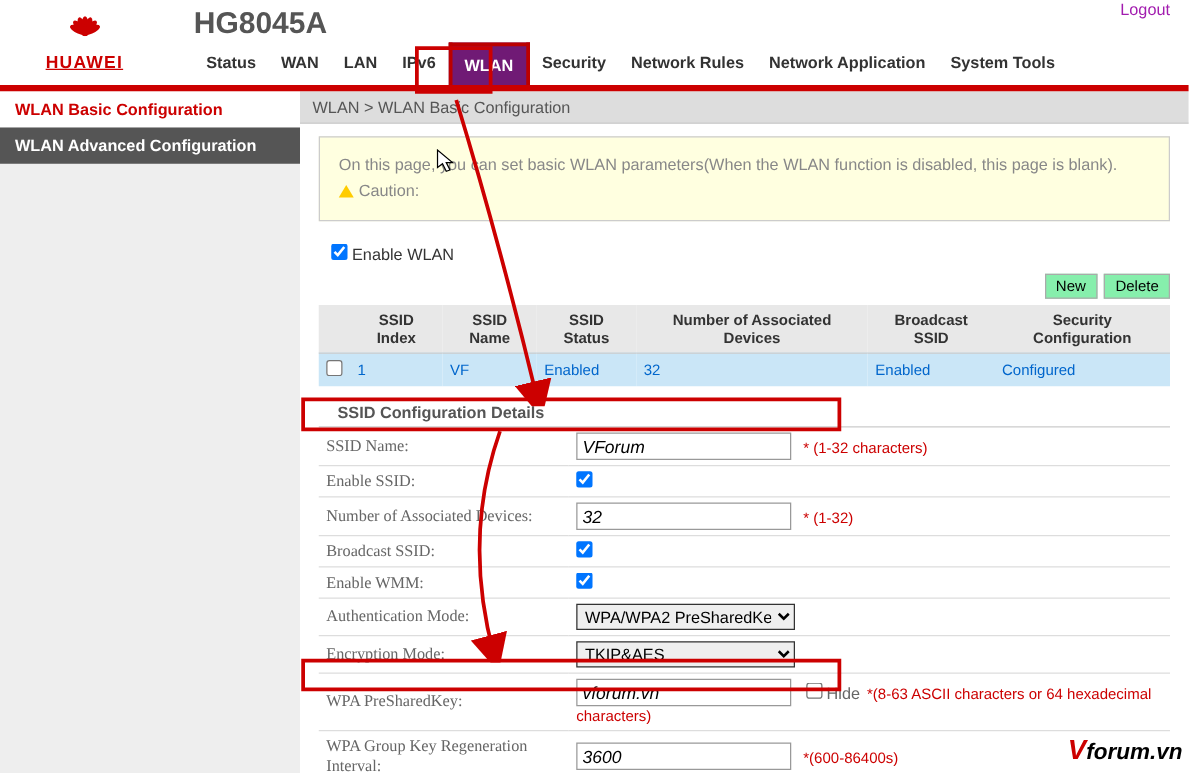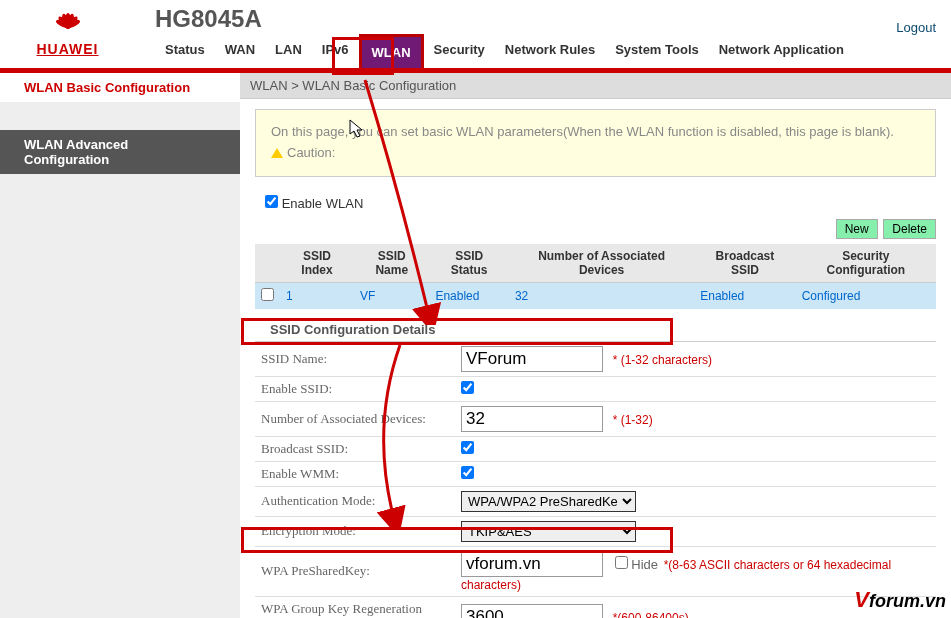--- a/index.html
+++ b/index.html
@@ -3,31 +3,31 @@
 <meta charset="utf-8">
 <style>
   * { box-sizing: border-box; margin: 0; padding: 0; font-family: Arial, sans-serif; }
   body { background: #fff; color: #333; font-size: 13px; width: 951px; }
   
   .header { height: 73px; border-bottom: 5px solid #c00; display: flex; align-items: center; padding: 0 10px; position: relative; }
   .logo { width: 115px; height: 60px; display: flex; flex-direction: column; align-items: center; justify-content: center; }
   .logo-flower { width: 40px; height: 30px; }
   .logo-text { color: #c00; font-weight: bold; font-size: 14px; letter-spacing: 1px; margin-top: 0; text-decoration: underline; }
   .model { font-size: 24px; color: #555; font-weight: bold; margin-left: 30px; margin-top: -30px; }
-  .logout { position: absolute; right: 15px; top: 20px; color: #0c4a6e; cursor: pointer; }
+  .logout { position: absolute; right: 15px; top: 0; color: #a21caf; cursor: pointer; }
   
   .nav { position: absolute; bottom: 0; left: 155px; display: flex; }
   .nav-item { padding: 8px 10px; font-weight: bold; color: #333; cursor: pointer; font-size: 13px; }
   .nav-item.active { background: #701a75; color: #fff; border: 3px solid #b00; border-bottom: none; }
   
   .content { display: flex; }
   .sidebar { width: 240px; min-height: 540px; background: #eee; }
-  .side-item { padding: 7px 24px; font-size: 13px; cursor: pointer; }
+  .side-item { padding: 7px 12px; font-size: 13px; cursor: pointer; }
   .side-item.selected { color: #c00; background: #fff; font-weight: bold; }
-  .side-item.active { background: #555; color: #fff; font-weight: bold; margin-top: 28px; }
+  .side-item.active { background: #555; color: #fff; font-weight: bold; }
   
   .main { flex: 1; }
   .breadcrumb { background: #ddd; padding: 5px 10px; color: #555; border-bottom: 1px solid #ccc; }
   
   .info-box { background: #ffffe0; border: 1px solid #ccc; margin: 10px 15px; padding: 12px 15px; color: #888; line-height: 1.6; }
   .caution-icon { display: inline-block; width: 0; height: 0; border-left: 6px solid transparent; border-right: 6px solid transparent; border-bottom: 10px solid #fc0; margin-right: 4px; vertical-align: middle; }
   
   .enable-row { padding: 8px 25px; }
   
   .btn-row { text-align: right; padding: 0 15px 5px; }
@@ -36,21 +36,21 @@
   .table { width: calc(100% - 30px); margin: 0 15px; border-collapse: collapse; font-size: 12px; }
   .table th { background: #e8e8e8; padding: 5px 6px; text-align: center; font-weight: bold; border-bottom: 1px solid #ccc; }
   .table td { padding: 5px 6px; }
   .table tr.data-row { background: #cae6f7; }
   .table tr.data-row td { color: #06c; }
   
   .section-title { font-weight: bold; padding: 8px 15px 4px; color: #555; border-bottom: 1px solid #ccc; margin: 5px 15px 0; }
   .form-table { width: calc(100% - 30px); margin: 0 15px; border-collapse: collapse; font-size: 13px; }
   .form-table td { padding: 4px 6px; border-bottom: 1px solid #ddd; color: #666; vertical-align: middle; }
   .form-table td.label { width: 200px; font-family: Liberation Serif, serif; }
-  .form-table input[type=text] { width: 142px; padding: 2px 4px; border: 1px solid #999; font-size: 17px; }
+  .form-table input[type=text] { width: 172px; padding: 2px 4px; border: 1px solid #999; font-size: 14px; font-style: italic; }
   .form-table select { width: 175px; padding: 1px 2px; border: 1px solid #333; font-size: 13px; }
   .hint { color: #c00; margin-left: 6px; font-size: 12px; }
   
   .red-box { position: absolute; border: 3px solid #c00; pointer-events: none; z-index: 10; }
   .arrow { position: absolute; z-index: 9; pointer-events: none; }
   
   .watermark { position: absolute; right: 5px; bottom: 5px; color: #000; font-weight: bold; font-size: 18px; font-style: italic; z-index: 20; }
   .watermark .v { color: #c00; font-size: 22px; }
   
   .cursor { position: absolute; z-index: 30; pointer-events: none; }
@@ -76,22 +76,22 @@
   <div class="model">HG8045A</div>
   <div class="logout">Logout</div>
   <div class="nav" id="nav">
       <div class="nav-item">Status</div>
       <div class="nav-item">WAN</div>
       <div class="nav-item">LAN</div>
       <div class="nav-item">IPv6</div>
       <div class="nav-item active">WLAN</div>
       <div class="nav-item">Security</div>
       <div class="nav-item">Network Rules</div>
+      <div class="nav-item">Network Application</div>
       <div class="nav-item">System Tools</div>
-      <div class="nav-item">Network Application</div>
     </div>
 </div>
 
 <div class="content">
   <div class="sidebar">
     <div class="side-item selected">WLAN Basic Configuration</div>
     <div class="side-item active">WLAN Advanced Configuration</div>
   </div>
   <div class="main">
     <div class="breadcrumb">WLAN &gt; WLAN Basic Configuration</div>

